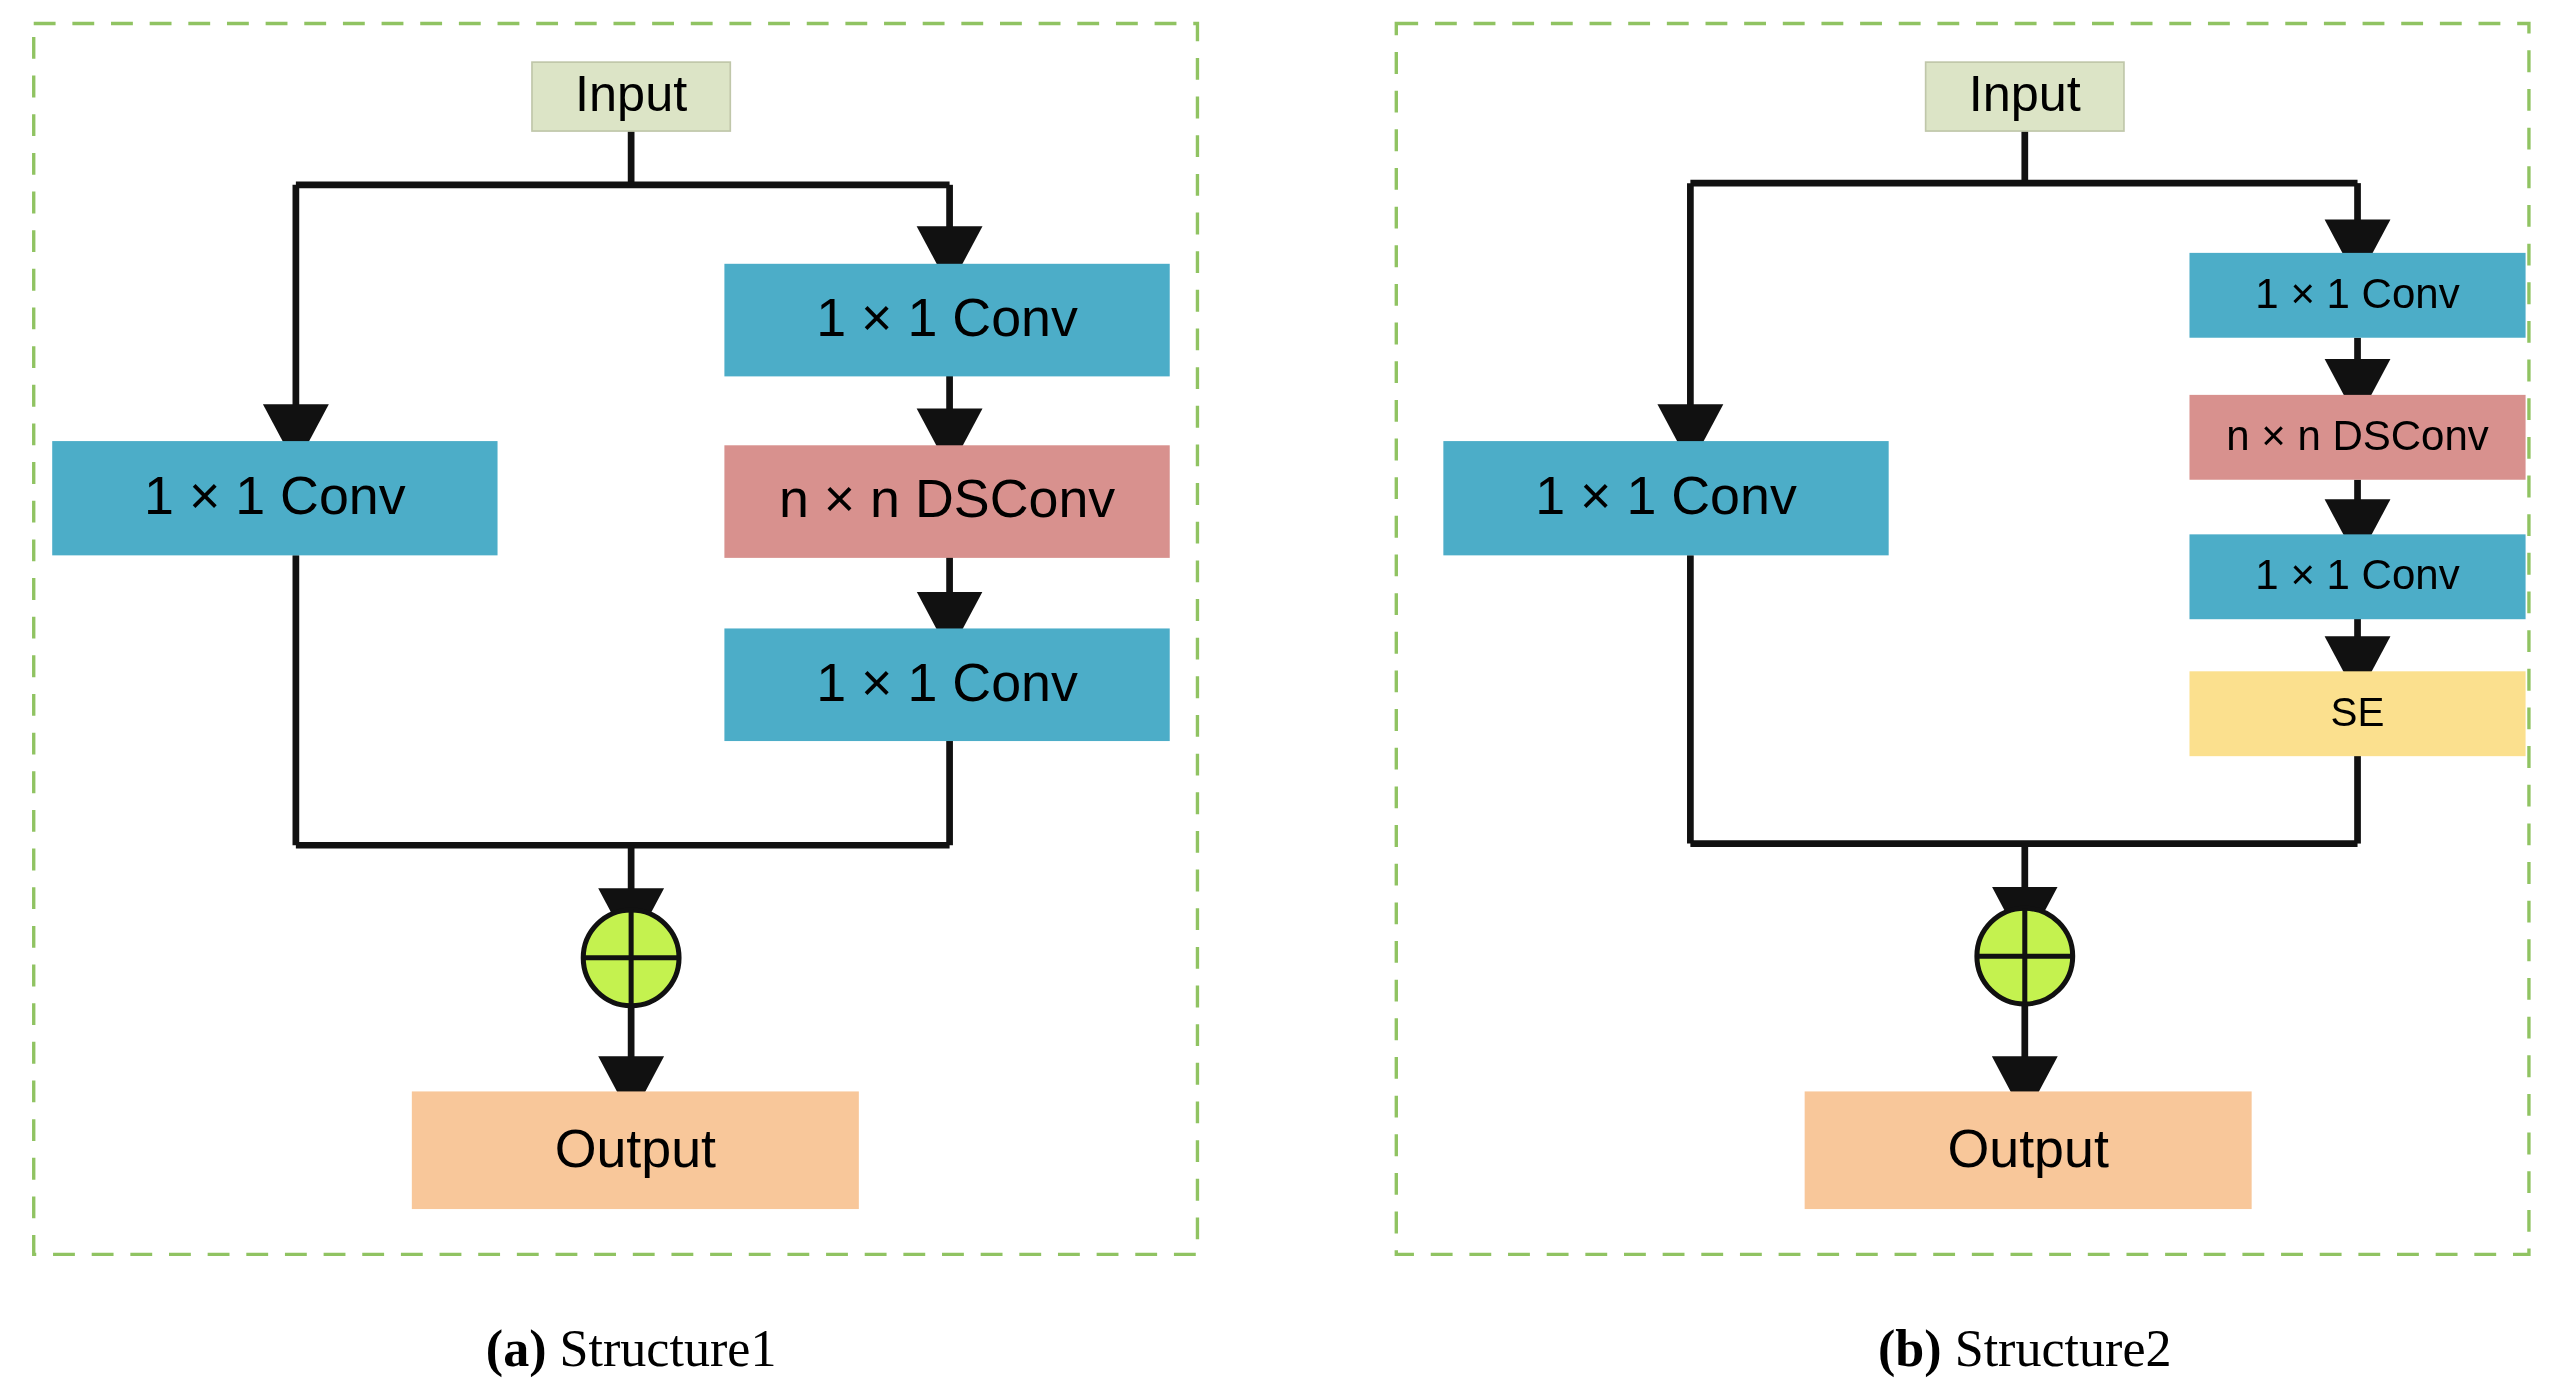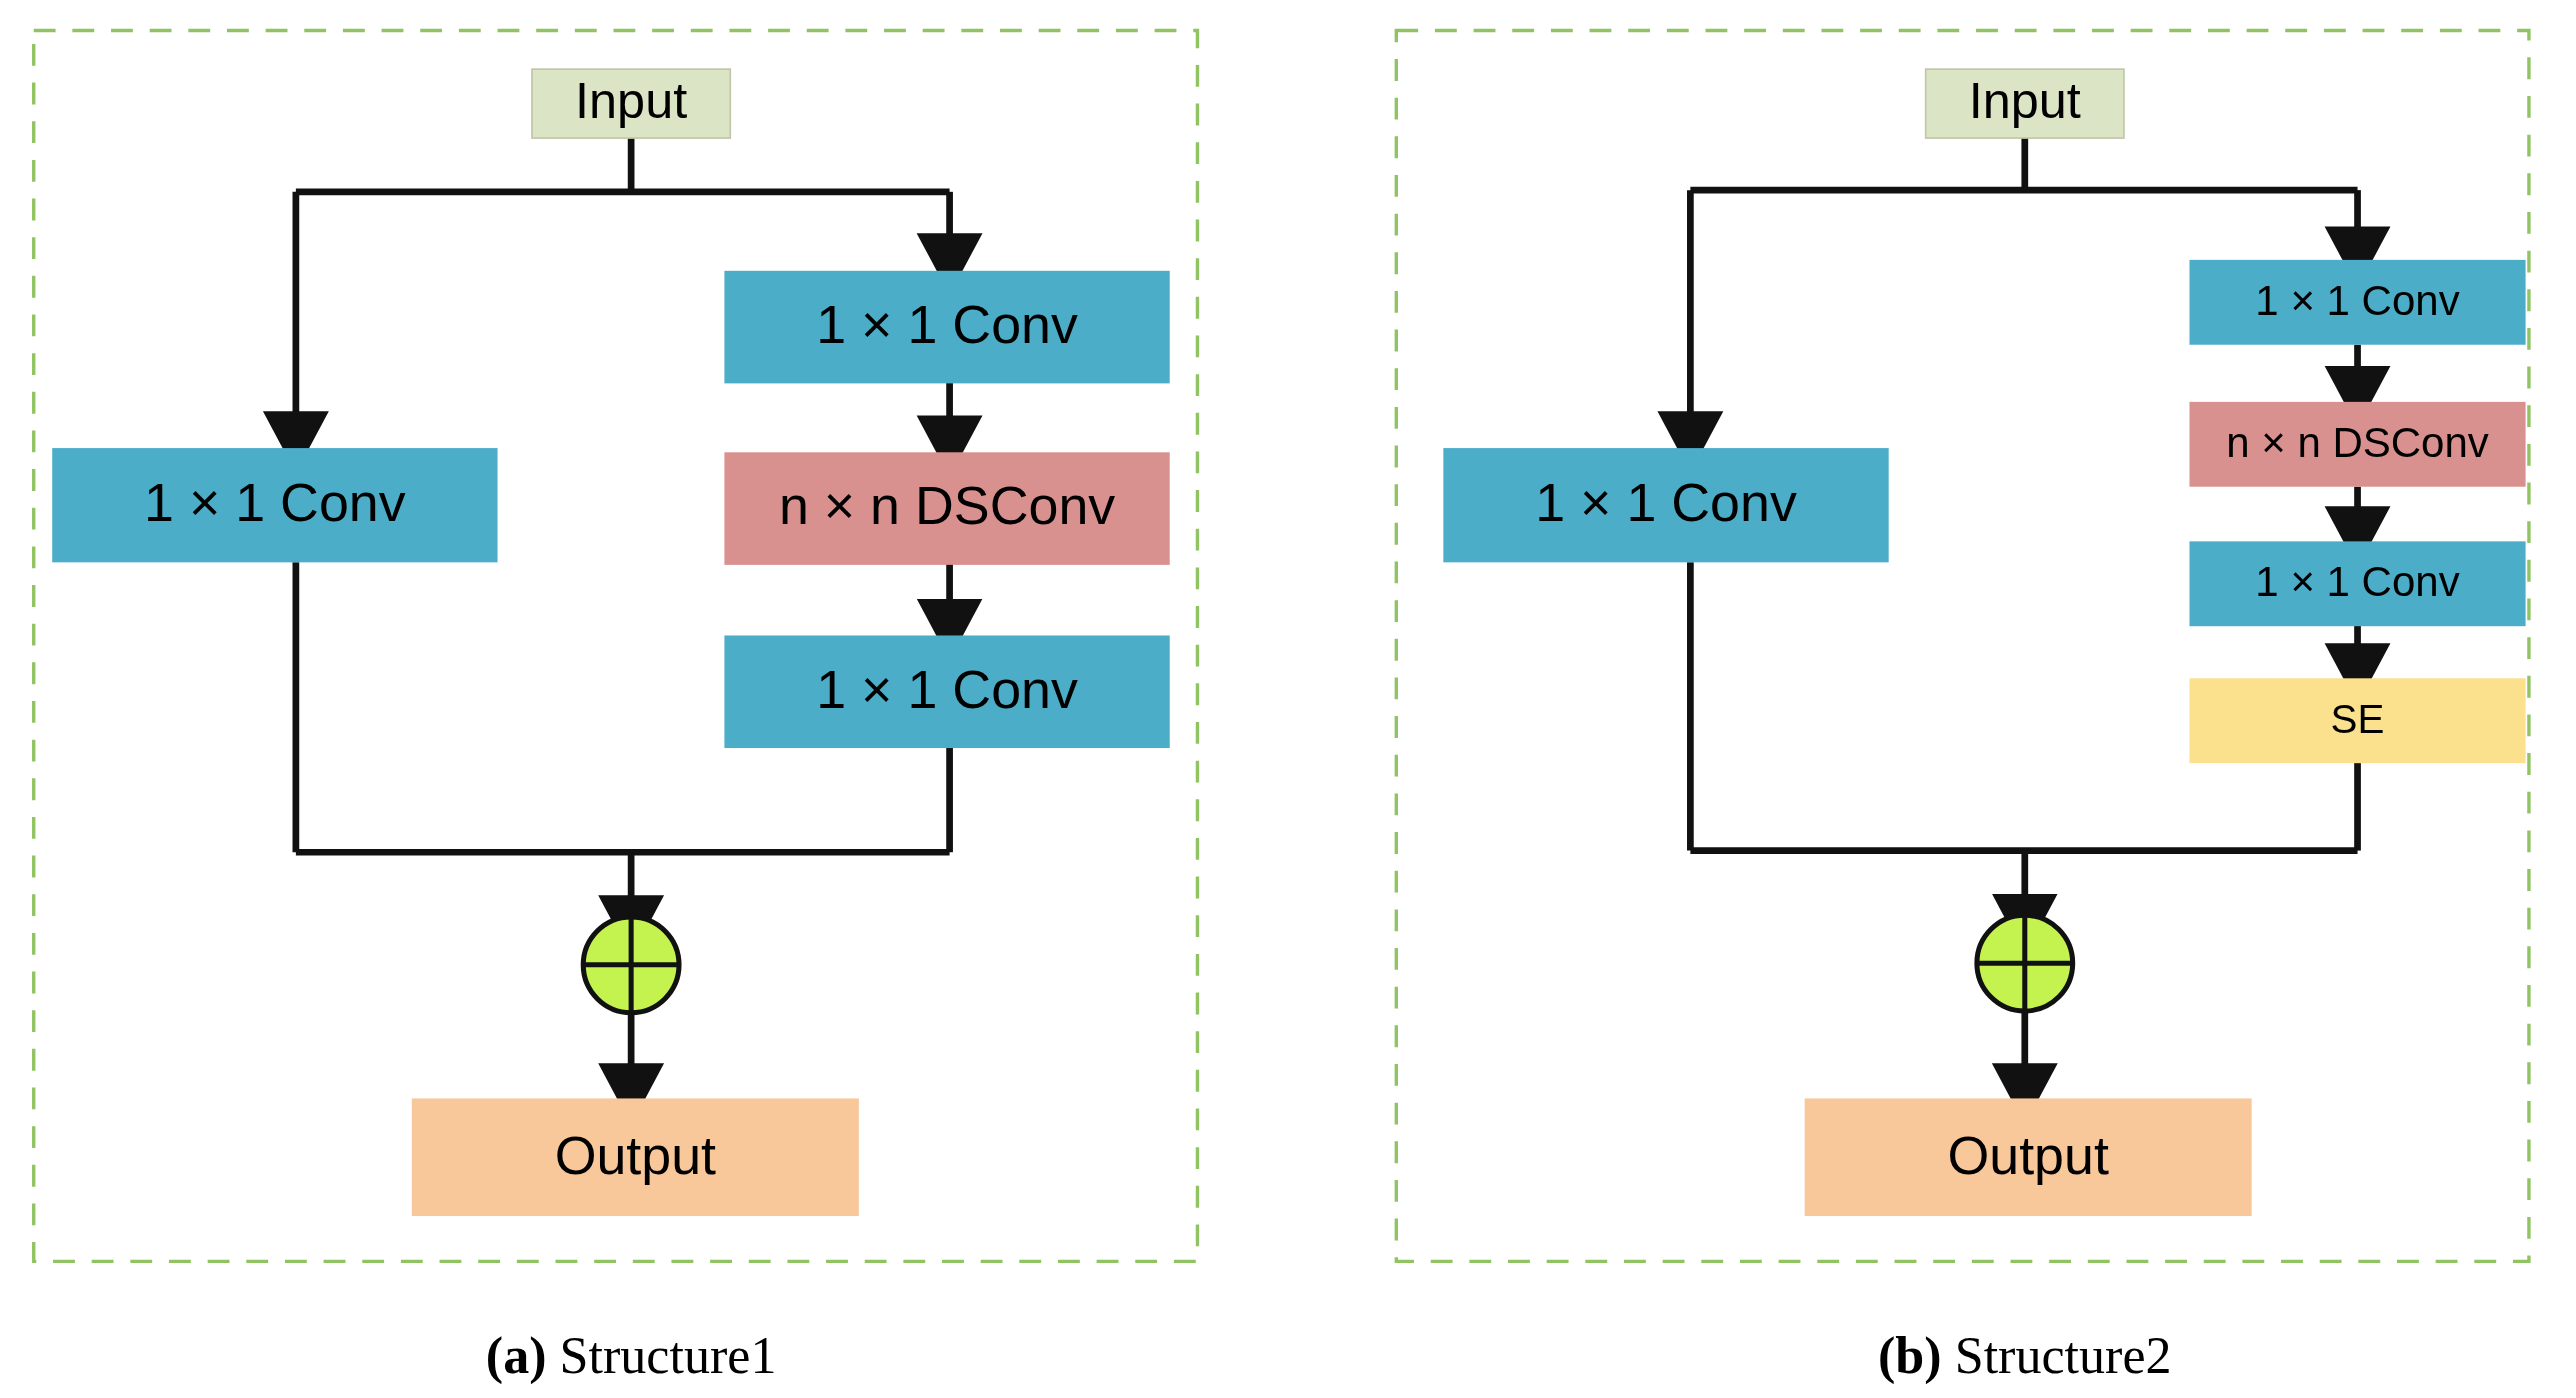--- a/index.html
+++ b/index.html
@@ -14,21 +14,21 @@
     overflow: hidden;
   }
   #stage {
     position: relative;
     width: 2576px;
     height: 1399px;
     background: #ffffff;
   }
   .panel {
     position: absolute;
-    top: 12px;
+    top: 5px;
     height: 1164px;
     padding-left: 8px;
   }
   #panel-a { left: 0;    width: 1311px; }
   #panel-b { left: 1361px; width: 1215px; }
 
   .diagram-svg {
     position: absolute;
     left: 0;
     top: 0;

